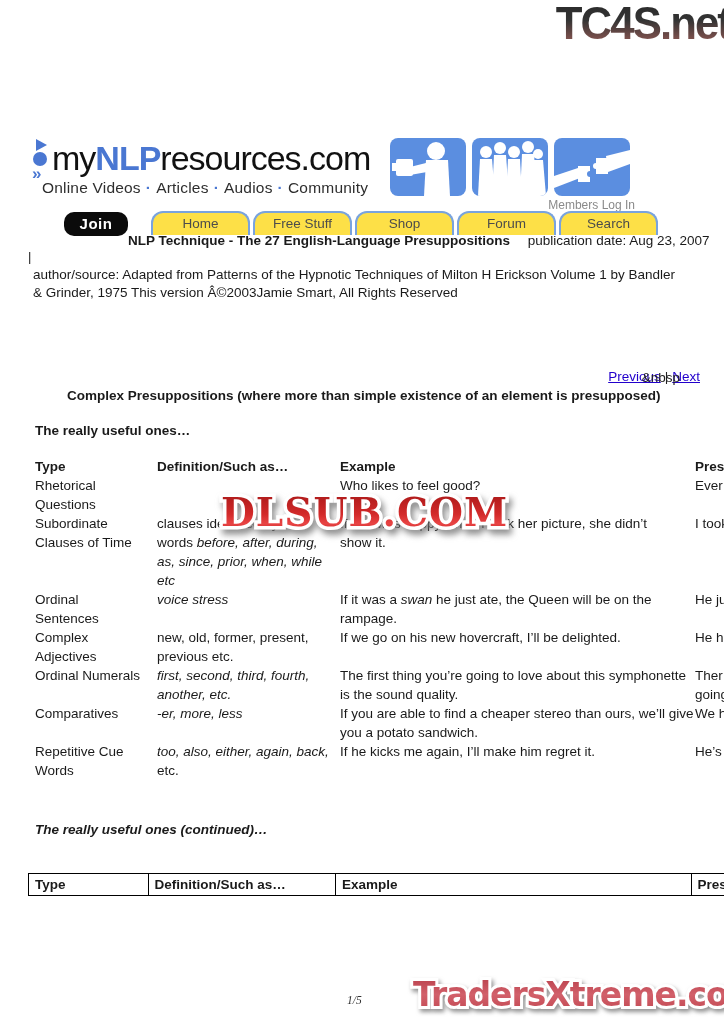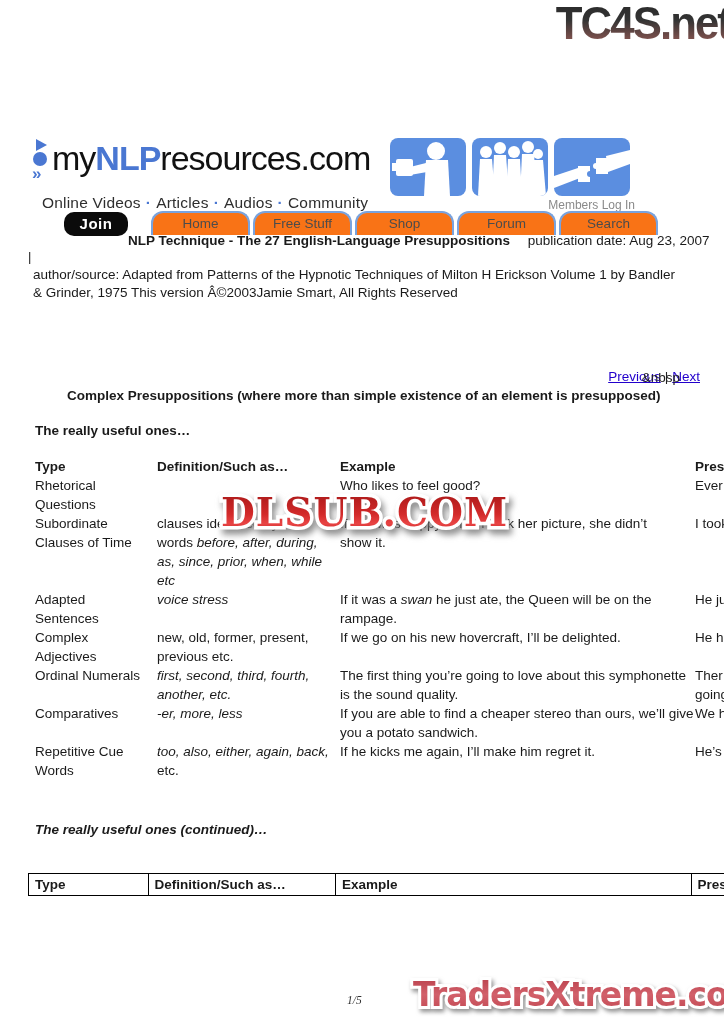--- a/index.html
+++ b/index.html
@@ -15,33 +15,33 @@
         -webkit-background-clip:text;background-clip:text;-webkit-text-fill-color:transparent;}
 
   
   .logo-icon{position:absolute;left:32px;top:139px;width:20px;color:#4a77d2;line-height:1;}
   .logo-icon .tri{position:absolute;left:4px;top:0;width:0;height:0;
         border-left:11px solid #4a77d2;border-top:6px solid transparent;border-bottom:6px solid transparent;}
   .logo-icon .dot{position:absolute;left:1px;top:13px;width:14px;height:14px;border-radius:50%;background:#4a77d2;}
   .logo-icon .chev{position:absolute;left:0;top:26px;font-weight:bold;font-size:17px;color:#4a77d2;}
   .logo-text{position:absolute;left:52px;top:139px;font-size:34px;letter-spacing:-1px;color:#111;white-space:nowrap;}
   .logo-text .nlp{color:#4a77d2;font-weight:bold;margin-top:44px;}
-  .tagline{position:absolute;left:42px;top:194px;font-size:15.5px;color:#2e2e2e;white-space:nowrap;letter-spacing:.2px;}
+  .tagline{position:absolute;left:42px;top:179px;font-size:15.5px;color:#2e2e2e;white-space:nowrap;letter-spacing:.2px;}
   .tagline .dot{color:#4a77d2;font-weight:bold;margin:0 5px;}
   .thumbs{position:absolute;left:390px;top:138px;display:flex;gap:6px;}
   .thumb{width:76px;height:58px;background:#5b8ee0;border-radius:8px;overflow:hidden;flex:none;}
   .thumb svg{display:block;width:100%;height:100%;}
   .members{position:absolute;left:500px;top:198px;width:135px;text-align:right;font-size:12px;color:#8a8a8a;}
 
   
   .join{position:absolute;left:64px;top:212px;width:64px;height:24px;background:#0b0b0b;border-radius:10px;
         color:#fff;font-weight:bold;font-size:15px;text-align:center;line-height:24px;letter-spacing:.5px;}
   .tabs{position:absolute;left:151px;top:211px;display:flex;gap:3px;}
   .tab{width:95px;height:22px;border:2px solid #79a3de;border-bottom:none;border-radius:12px 12px 0 0;
-       background:#f97316;color:#4c4c4c;font-size:13.5px;text-align:center;line-height:21px;}
+       background:#fde047;color:#4c4c4c;font-size:13.5px;text-align:center;line-height:21px;}
 
   
   .title-line{position:absolute;left:0;top:233px;width:724px;padding-left:110px;box-sizing:border-box;
         font-size:13.5px;white-space:nowrap;}
   .title-line .t{font-weight:bold;padding-left:18px;}
   .title-line .d{margin-left:14px;}
   .pipe{position:absolute;left:28px;top:249px;font-size:13px;color:#222;}
   .author{position:absolute;left:33px;top:266px;width:660px;font-size:13.5px;line-height:18px;white-space:pre-line;}
 
   .pagenav{position:absolute;right:24px;top:353px;font-size:13.5px;margin-top:16px;}
@@ -201,21 +201,21 @@
         <div class="ln"><span class="it">etc</span></div>
       </div>
       <div class="cell">
         <div class="ln"><span>If she was happy when I took her picture, she didn’t</span></div>
         <div class="ln"><span>show it.</span></div>
       </div>
       <div class="cell">
         <div class="ln">I took</div>
       </div>
       <div class="cell">
-        <div class="ln">Adapted</div>
+        <div class="ln">Ordinal</div>
         <div class="ln">Sentences</div>
       </div>
       <div class="cell">
         <div class="ln"><span class="it">voice stress</span></div>
       </div>
       <div class="cell">
         <div class="ln"><span>If it was a </span><span class="it">swan</span><span> he just ate, the Queen will be on the</span></div>
         <div class="ln"><span>rampage.</span></div>
       </div>
       <div class="cell">

